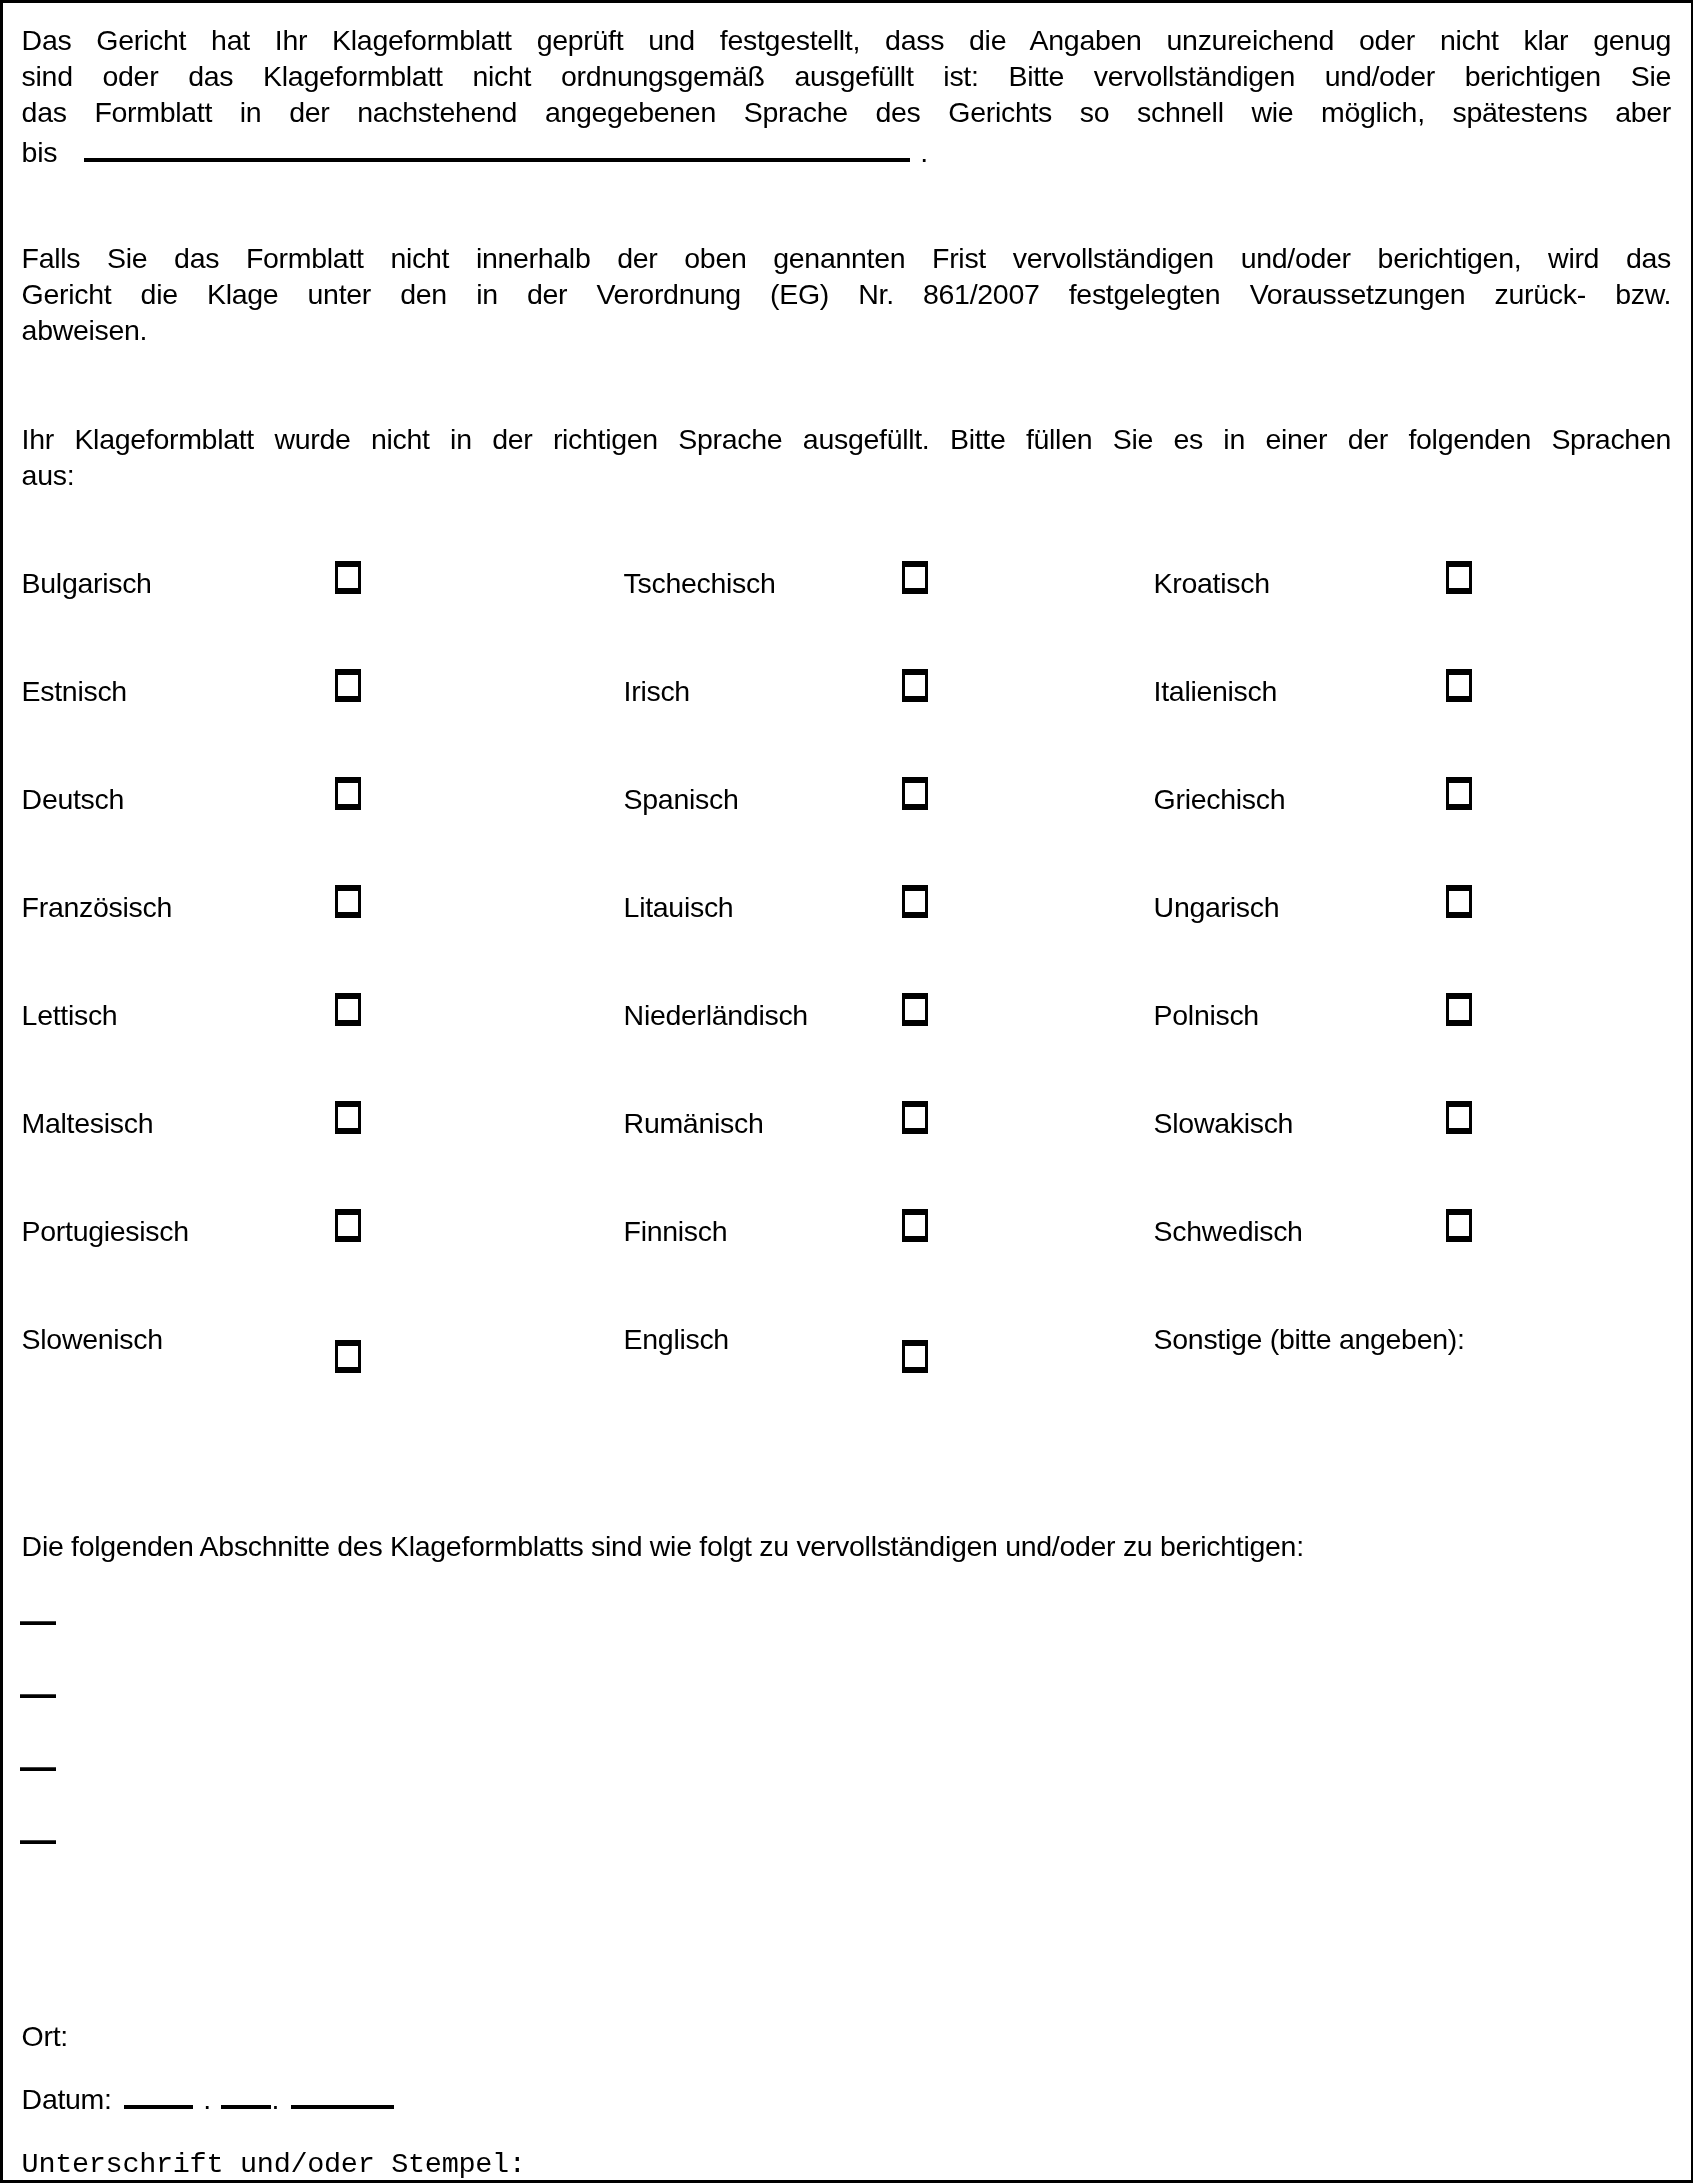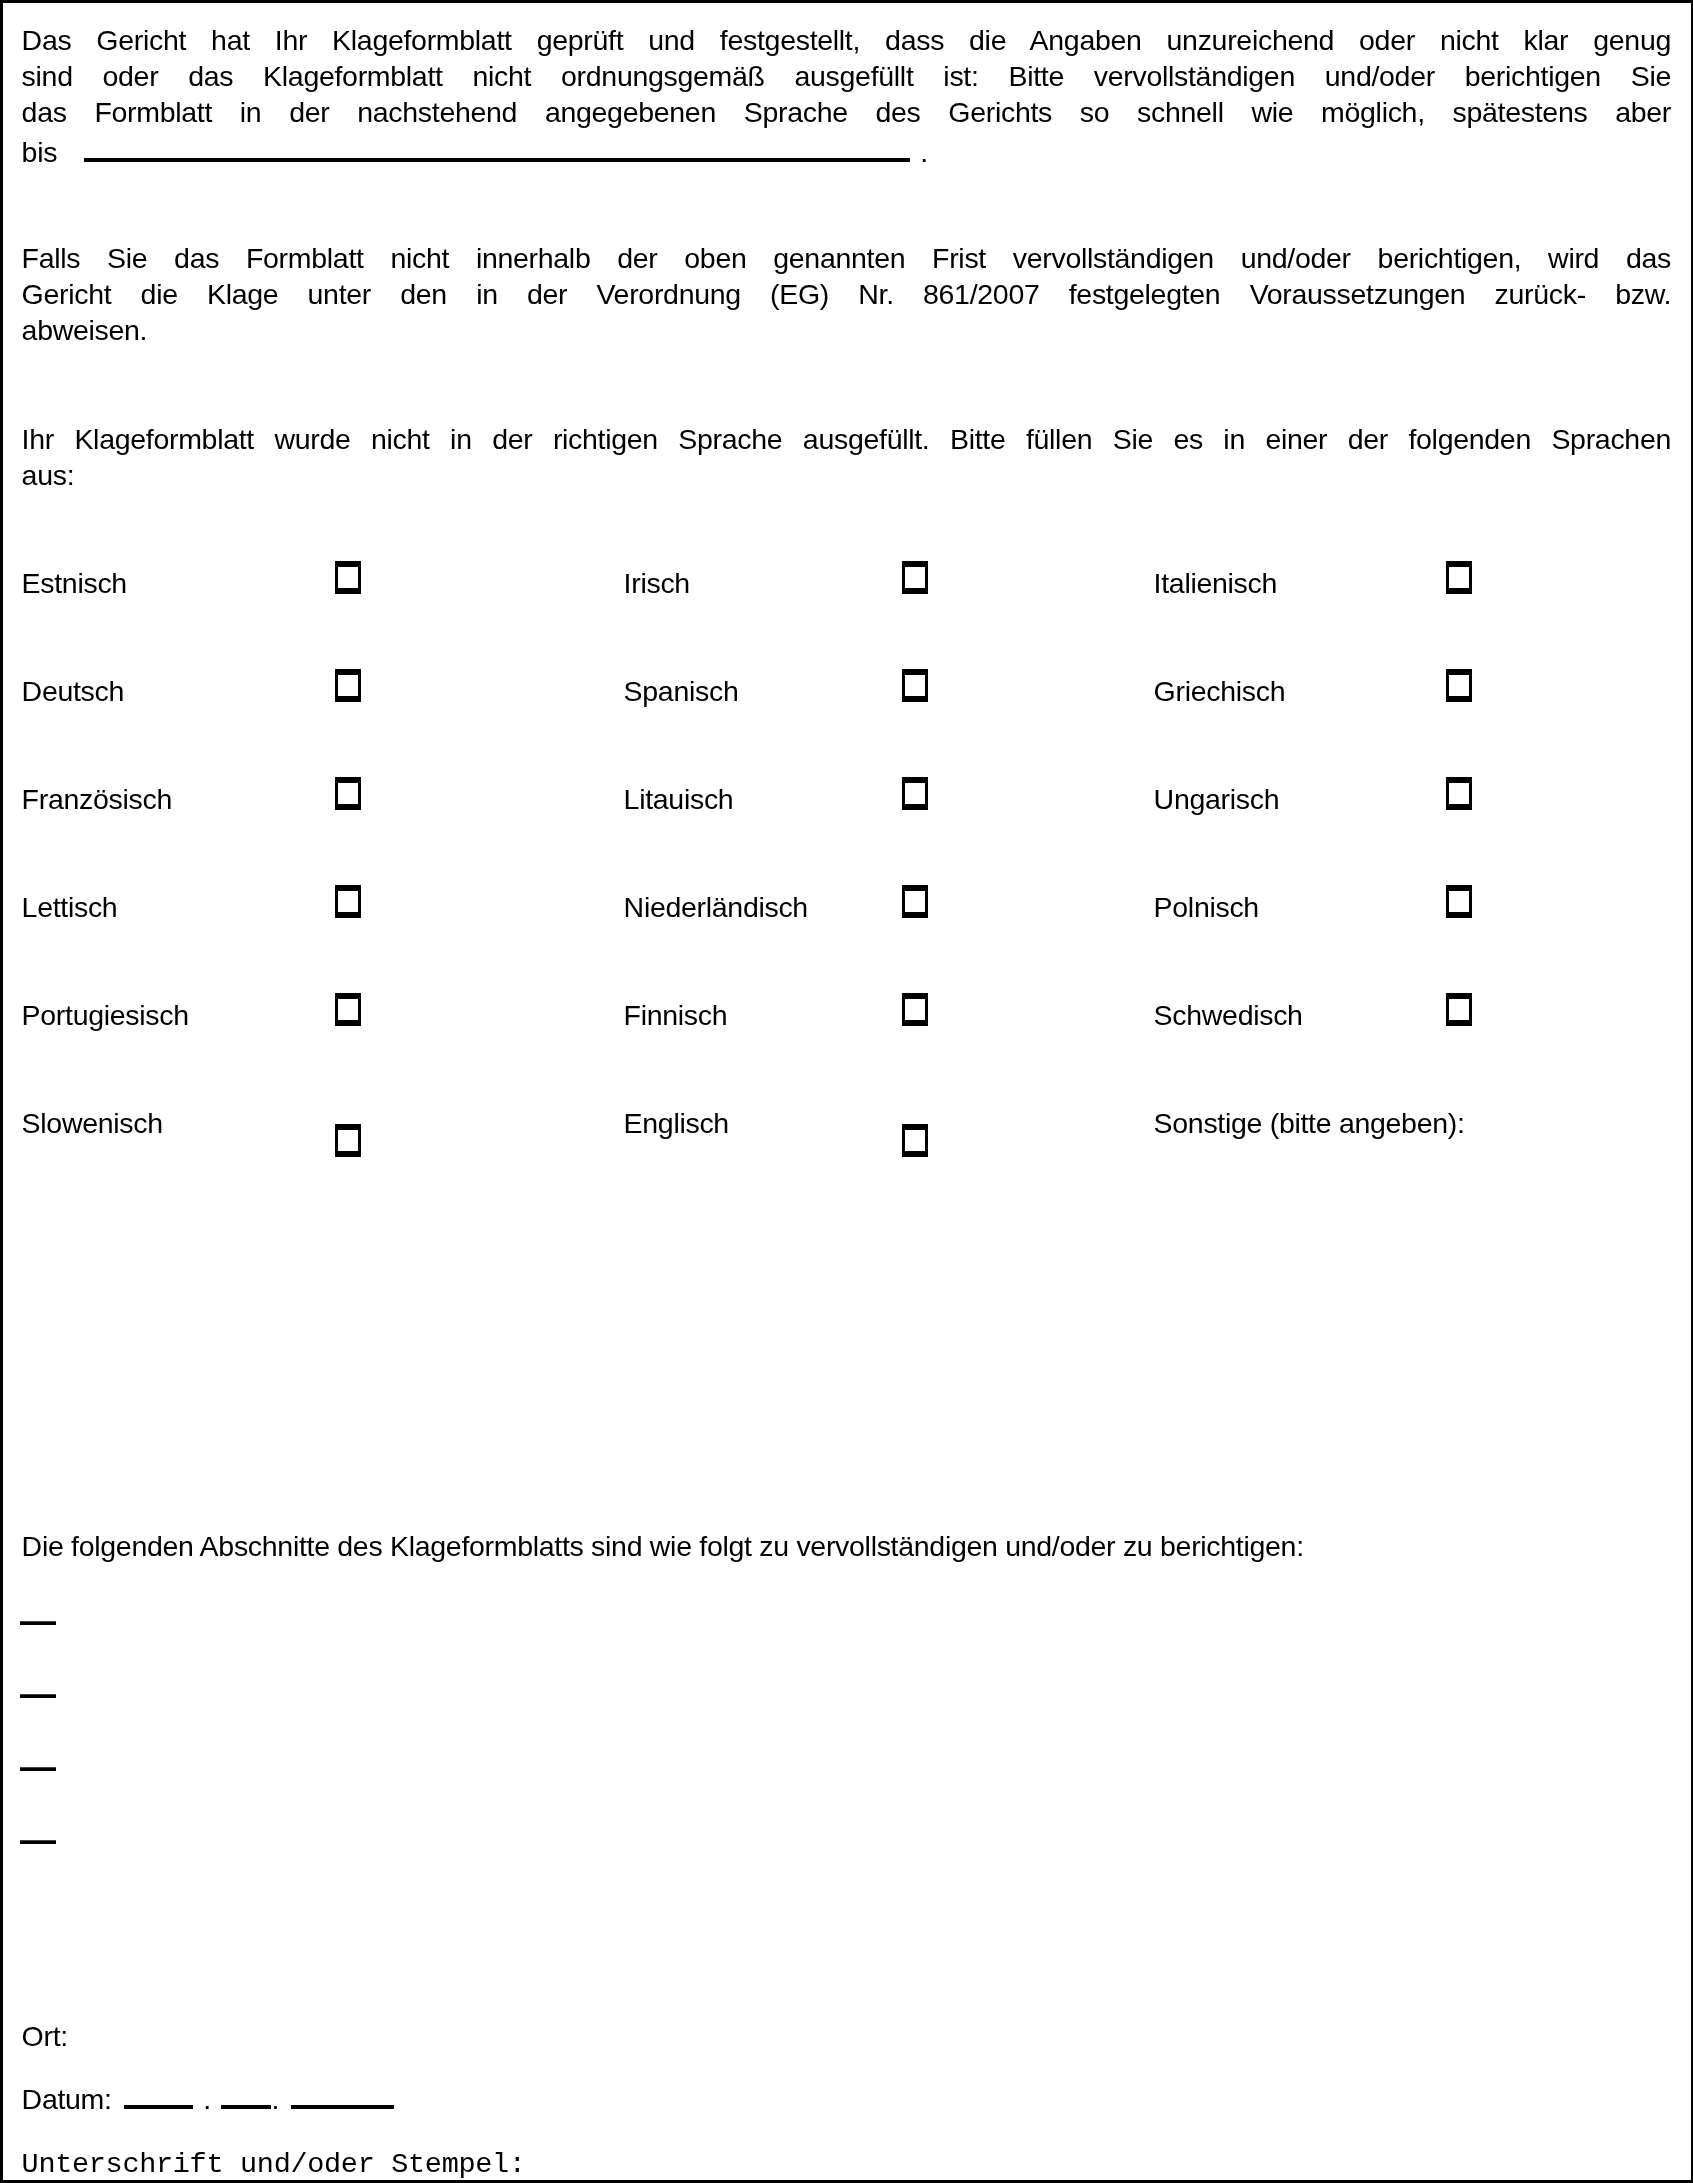--- a/index.html
+++ b/index.html
@@ -87,20 +87,28 @@
     <span class="nline">abweisen.</span>
   </div>
 
   <div class="abs para" style="top:418px;">
     <span class="jline">Ihr Klageformblatt wurde nicht in der richtigen Sprache ausgefüllt. Bitte füllen Sie es in einer der folgenden Sprachen</span>
     <span class="nline">aus:</span>
   </div>
 
   <div class="lang-grid">
       <div class="lang-row">
+        <span class="lang-label pos-l0">Bulgarisch</span>
+        <span class="checkbox pos-c0"></span>
+        <span class="lang-label pos-l1">Tschechisch</span>
+        <span class="checkbox pos-c1"></span>
+        <span class="lang-label pos-l2">Kroatisch</span>
+        <span class="checkbox pos-c2"></span>
+      </div>
+      <div class="lang-row">
         <span class="lang-label pos-l0">Estnisch</span>
         <span class="checkbox pos-c0"></span>
         <span class="lang-label pos-l1">Irisch</span>
         <span class="checkbox pos-c1"></span>
         <span class="lang-label pos-l2">Italienisch</span>
         <span class="checkbox pos-c2"></span>
       </div>
       <div class="lang-row">
         <span class="lang-label pos-l0">Deutsch</span>
         <span class="checkbox pos-c0"></span>
@@ -116,20 +124,28 @@
         <span class="checkbox pos-c1"></span>
         <span class="lang-label pos-l2">Ungarisch</span>
         <span class="checkbox pos-c2"></span>
       </div>
       <div class="lang-row">
         <span class="lang-label pos-l0">Lettisch</span>
         <span class="checkbox pos-c0"></span>
         <span class="lang-label pos-l1">Niederländisch</span>
         <span class="checkbox pos-c1"></span>
         <span class="lang-label pos-l2">Polnisch</span>
+        <span class="checkbox pos-c2"></span>
+      </div>
+      <div class="lang-row">
+        <span class="lang-label pos-l0">Maltesisch</span>
+        <span class="checkbox pos-c0"></span>
+        <span class="lang-label pos-l1">Rumänisch</span>
+        <span class="checkbox pos-c1"></span>
+        <span class="lang-label pos-l2">Slowakisch</span>
         <span class="checkbox pos-c2"></span>
       </div>
       <div class="lang-row">
         <span class="lang-label pos-l0">Portugiesisch</span>
         <span class="checkbox pos-c0"></span>
         <span class="lang-label pos-l1">Finnisch</span>
         <span class="checkbox pos-c1"></span>
         <span class="lang-label pos-l2">Schwedisch</span>
         <span class="checkbox pos-c2"></span>
       </div>

